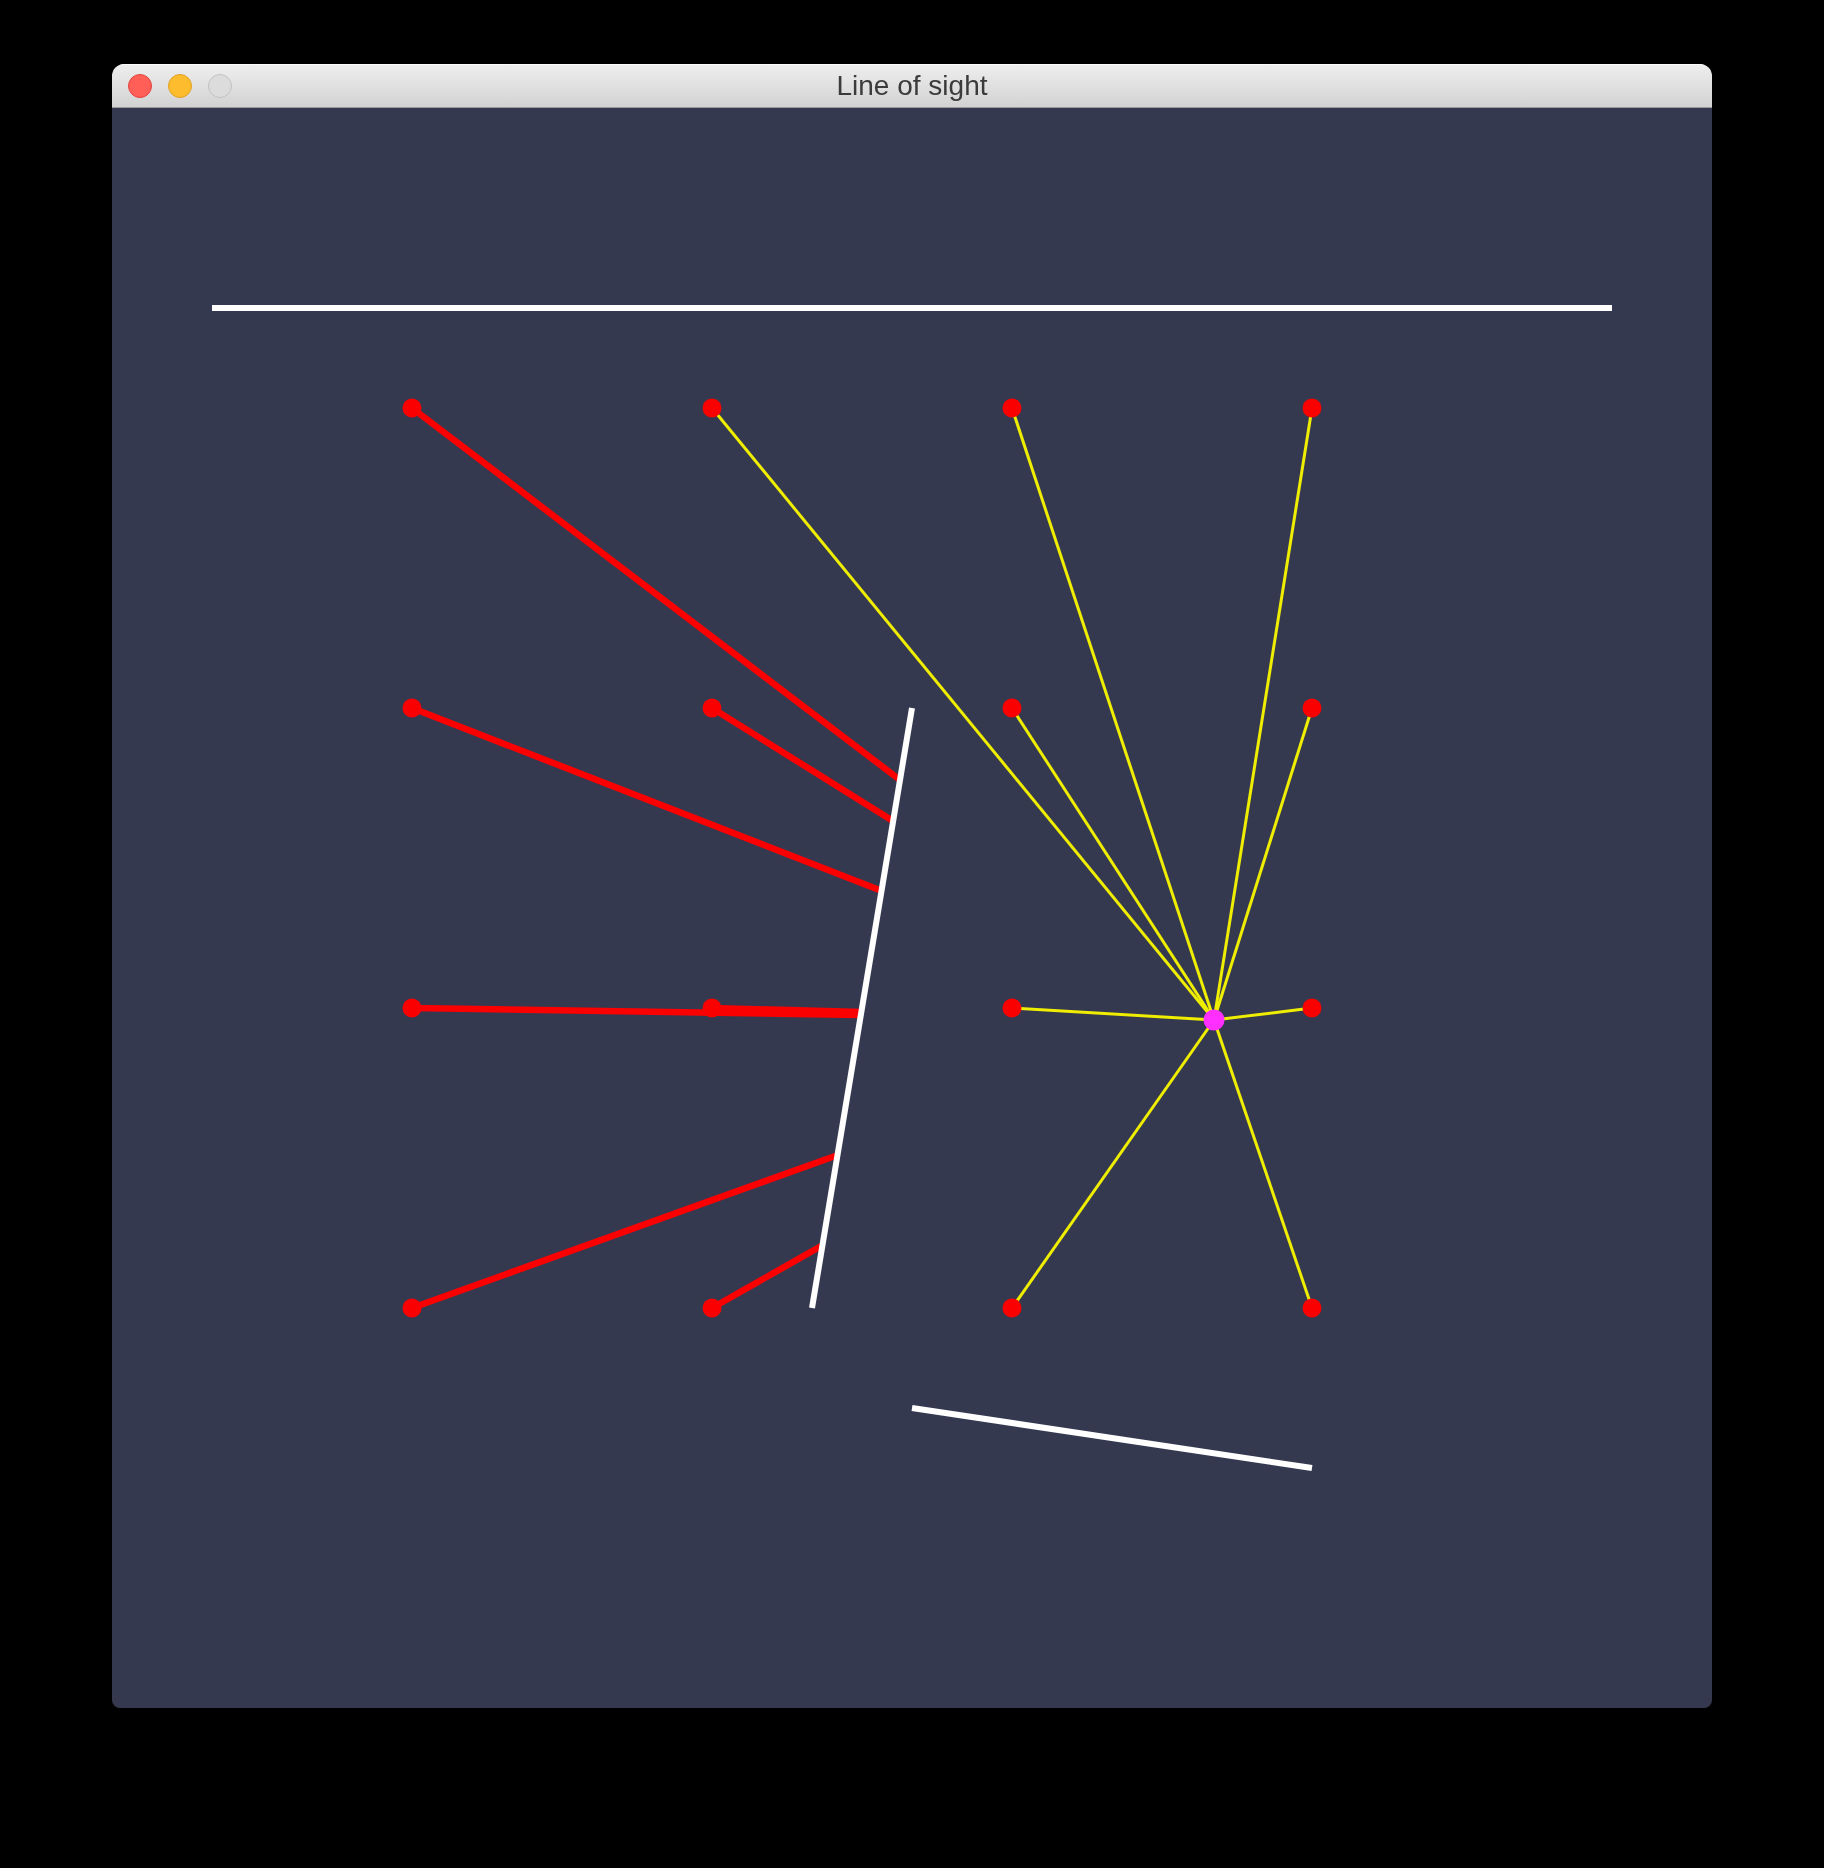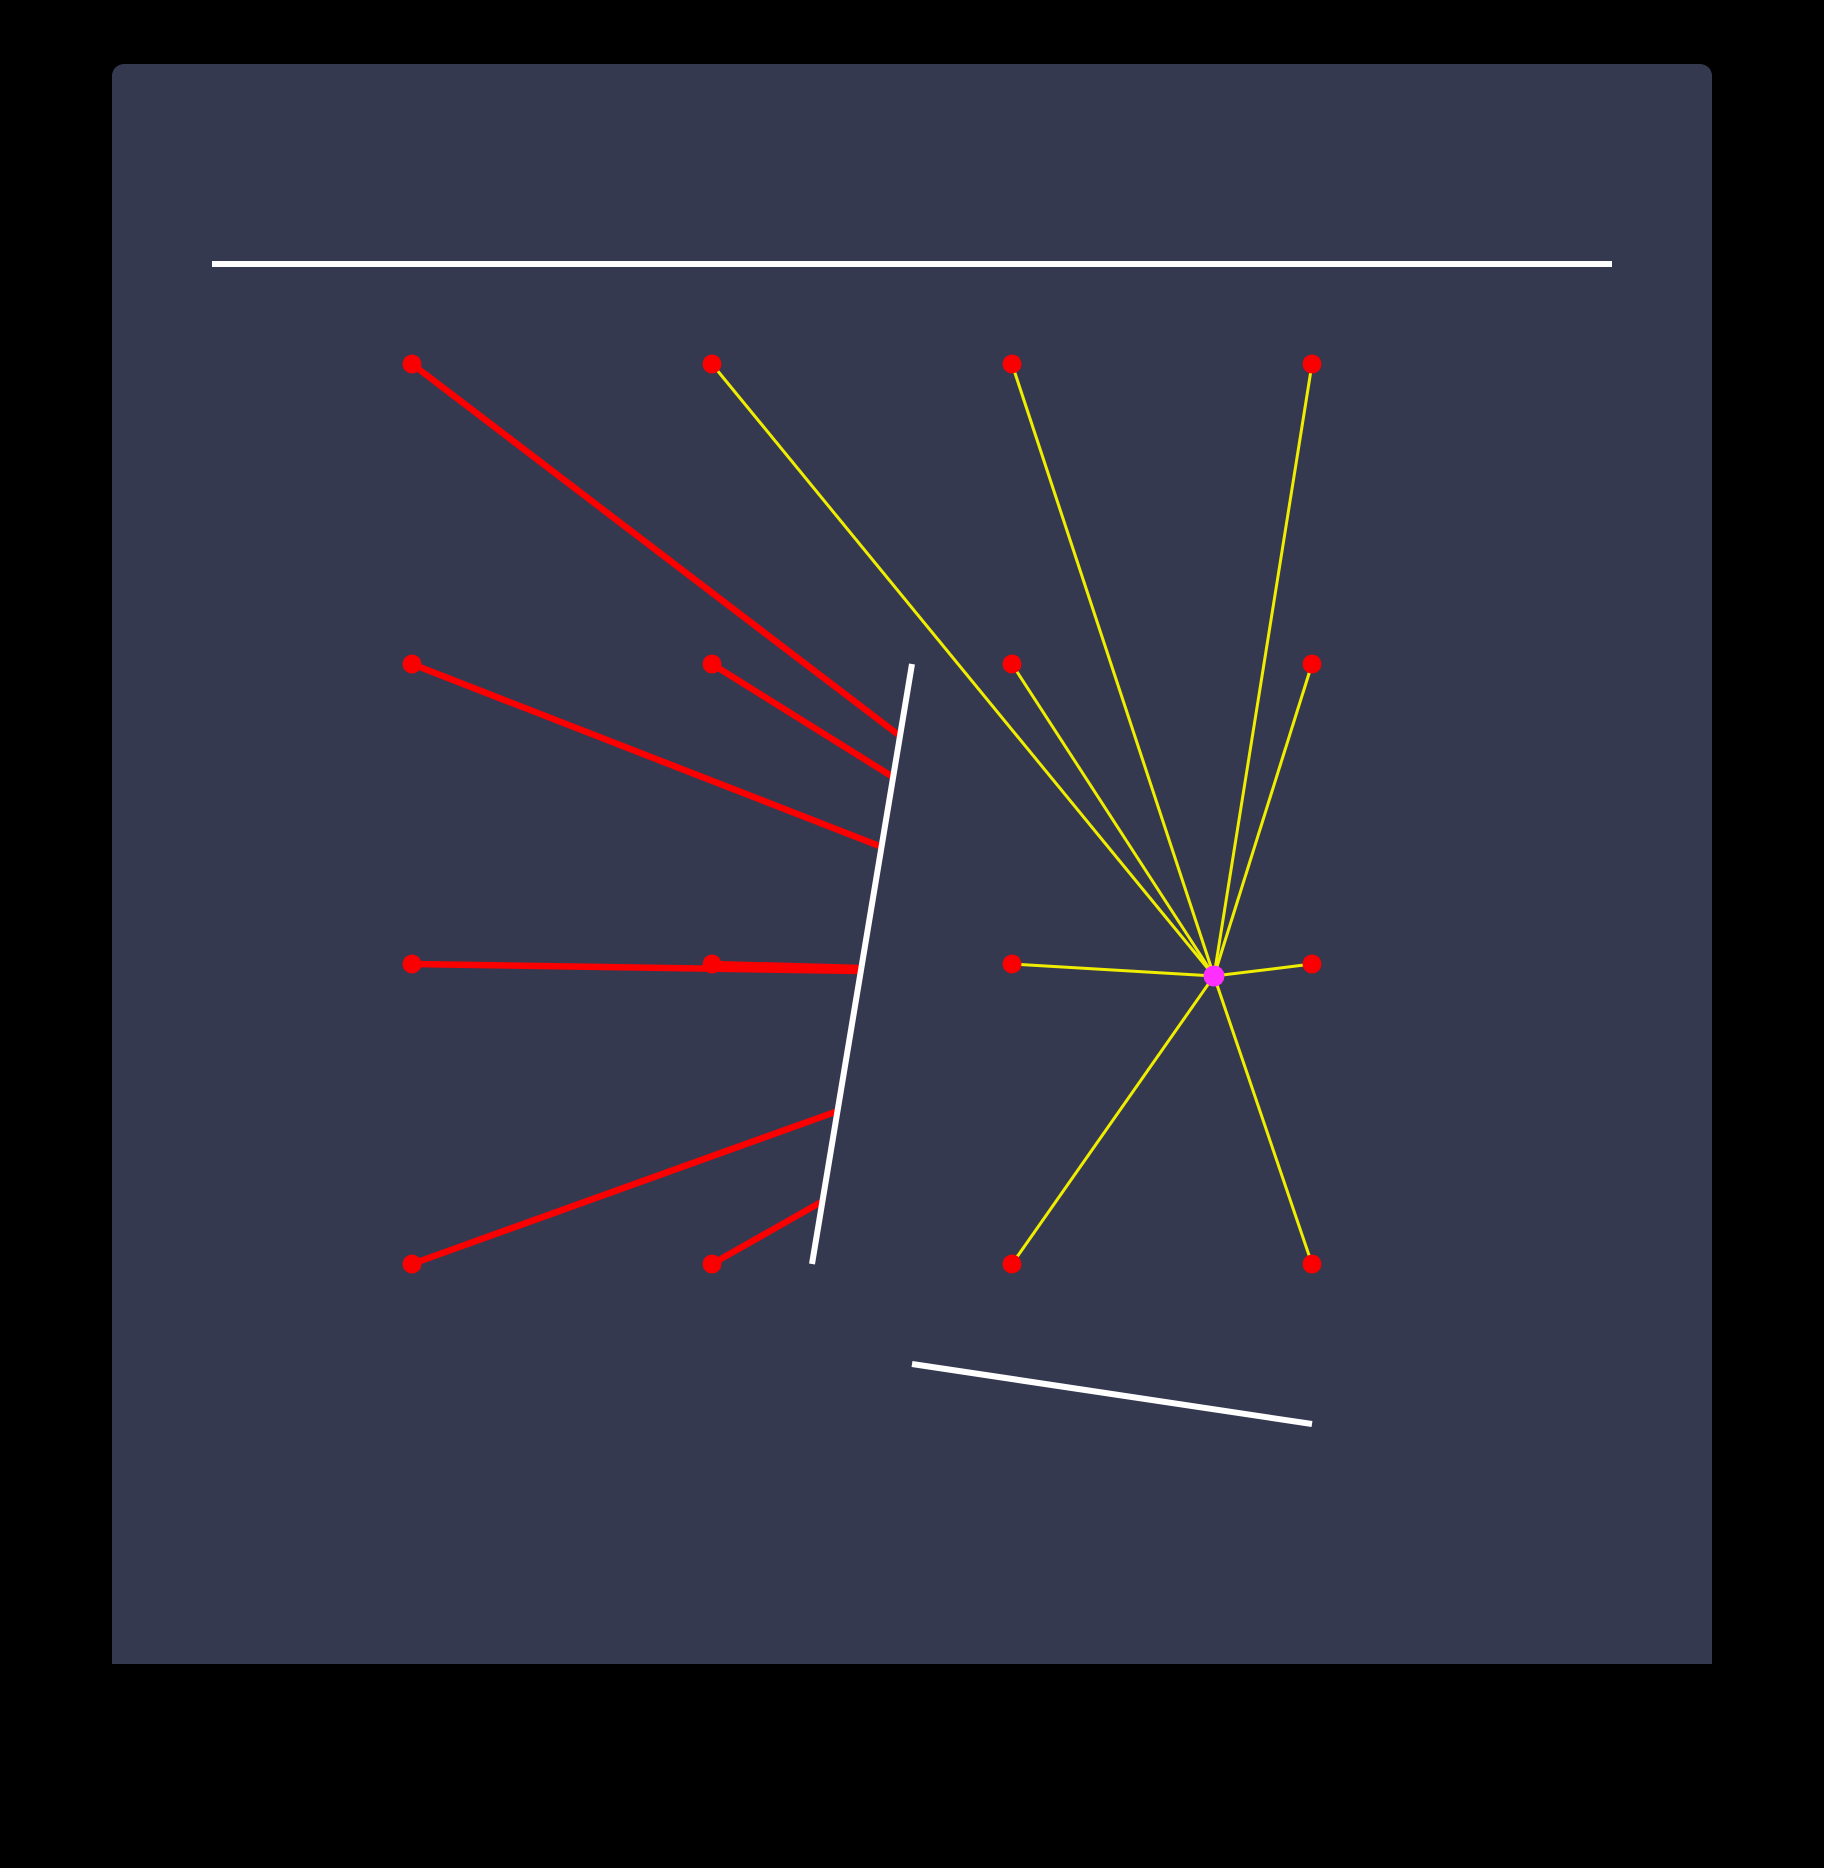--- a/index.html
+++ b/index.html
@@ -60,20 +60,28 @@
     width: 1600px;
     height: 1600px;
   }
   .content svg { display: block; width: 1600px; height: 1600px; }
 </style>
 </head>
 <body>
 
 <div class="stage">
   <div class="window">
+    <div class="titlebar">
+      <div class="traffic-lights">
+        <button class="tl" aria-label="close" style="background: rgb(255, 95, 87); border-color: rgb(224, 68, 62);"></button>
+        <button class="tl" aria-label="minimize" style="background: rgb(253, 188, 46); border-color: rgb(223, 160, 35);"></button>
+        <button class="tl" aria-label="zoom" style="background: rgb(220, 220, 220); border-color: rgb(192, 192, 192);"></button>
+      </div>
+      <div class="title">Line of sight</div>
+    </div>
     <div class="content">
       <svg xmlns="http://www.w3.org/2000/svg" viewBox="0 0 1600 1600">
           <rect x="0" y="0" width="1600" height="1600" fill="#353950"></rect>
           <line x1="300" y1="300" x2="788" y2="672" stroke="#fa0000" stroke-width="6.5" stroke-linecap="butt"></line>
           <line x1="600" y1="300" x2="1102" y2="912" stroke="#f0ee00" stroke-width="3" stroke-linecap="butt"></line>
           <line x1="900" y1="300" x2="1102" y2="912" stroke="#f0ee00" stroke-width="3" stroke-linecap="butt"></line>
           <line x1="1200" y1="300" x2="1102" y2="912" stroke="#f0ee00" stroke-width="3" stroke-linecap="butt"></line>
           <line x1="300" y1="600" x2="770" y2="783" stroke="#fa0000" stroke-width="6.5" stroke-linecap="butt"></line>
           <line x1="600" y1="600" x2="781" y2="713" stroke="#fa0000" stroke-width="6.5" stroke-linecap="butt"></line>
           <line x1="900" y1="600" x2="1102" y2="912" stroke="#f0ee00" stroke-width="3" stroke-linecap="butt"></line>

